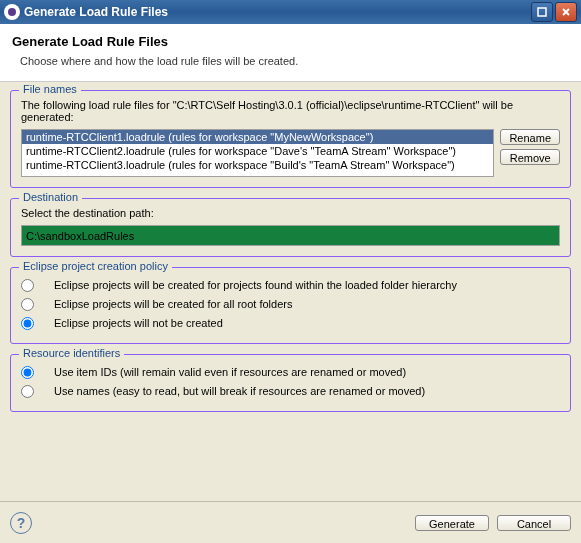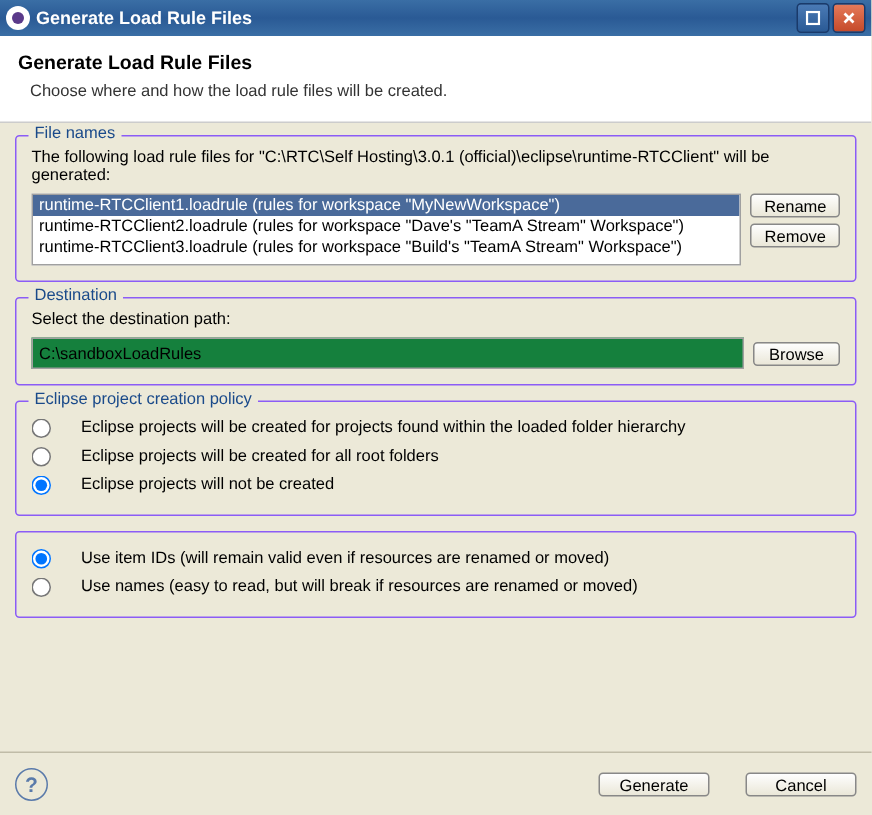--- a/index.html
+++ b/index.html
@@ -36,21 +36,21 @@
 .dest-row { display: flex; gap: 6px; align-items: center; margin-top: 6px; }
 .textinput { flex: 1; border: 1px solid #a0a0a0; padding: 3px 4px; font-size: 11px; font-family: inherit; background: #15803d; height: 21px; }
 
 .radio-row { display: flex; align-items: flex-start; gap: 20px; padding: 3px 0; }
 .radio-row input[type="radio"] { margin: 0; }
 .radio-row label { cursor: pointer; }
 
 .footer { position: absolute; bottom: 0; left: 0; right: 0; height: 42px; background: #ece9d8; border-top: 1px solid #c0bca8; display: flex; align-items: center; padding: 0 10px; }
 .help-icon { width: 22px; height: 22px; border: 1.5px solid #5a7aaa; border-radius: 50%; display: flex; align-items: center; justify-content: center; color: #5a7aaa; font-weight: bold; font-size: 14px; cursor: pointer; }
 .footer-spacer { flex: 1; }
-.footer-buttons { display: flex; gap: 24px; justify-content: space-between; }
+.footer-buttons { display: flex; gap: 8px; justify-content: space-between; }
 .footer .btn { min-width: 74px; }
 
 .desc { margin-bottom: 6px; }
 </style>
 </head>
 <body>
 
 <div class="titlebar">
   <div class="titlebar-icon"></div>
   <div class="titlebar-text">Generate Load Rule Files</div>
@@ -91,21 +91,20 @@
         <button class="btn">Remove</button>
       </div>
     </div>
   </div>
 
   <div class="group">
     <div class="group-label">Destination</div>
     <div>Select the destination path:</div>
     <div class="dest-row">
       <input type="text" class="textinput" value="C:\sandboxLoadRules" style="">
-      <button class="btn">Browse</button>
     </div>
   </div>
 
   <div class="group">
     <div class="group-label">Eclipse project creation policy</div>
     <div id="policyRadios">
         <div class="radio-row">
           <input type="radio" name="policy" id="pol0" style="">
           <label for="pol0">Eclipse projects will be created for projects found within the loaded folder hierarchy</label>
         </div>
@@ -114,20 +113,21 @@
           <label for="pol1">Eclipse projects will be created for all root folders</label>
         </div>
         <div class="radio-row">
           <input type="radio" name="policy" id="pol2" checked="" style="">
           <label for="pol2">Eclipse projects will not be created</label>
         </div>
       </div>
   </div>
 
   <div class="group">
+    <div class="group-label">Resource identifiers</div>
     <div id="resourceRadios">
         <div class="radio-row">
           <input type="radio" name="res" id="res0" checked="" style="">
           <label for="res0">Use item IDs (will remain valid even if resources are renamed or moved)</label>
         </div>
         <div class="radio-row">
           <input type="radio" name="res" id="res1" style="">
           <label for="res1">Use names (easy to read, but will break if resources are renamed or moved)</label>
         </div>
       </div>

